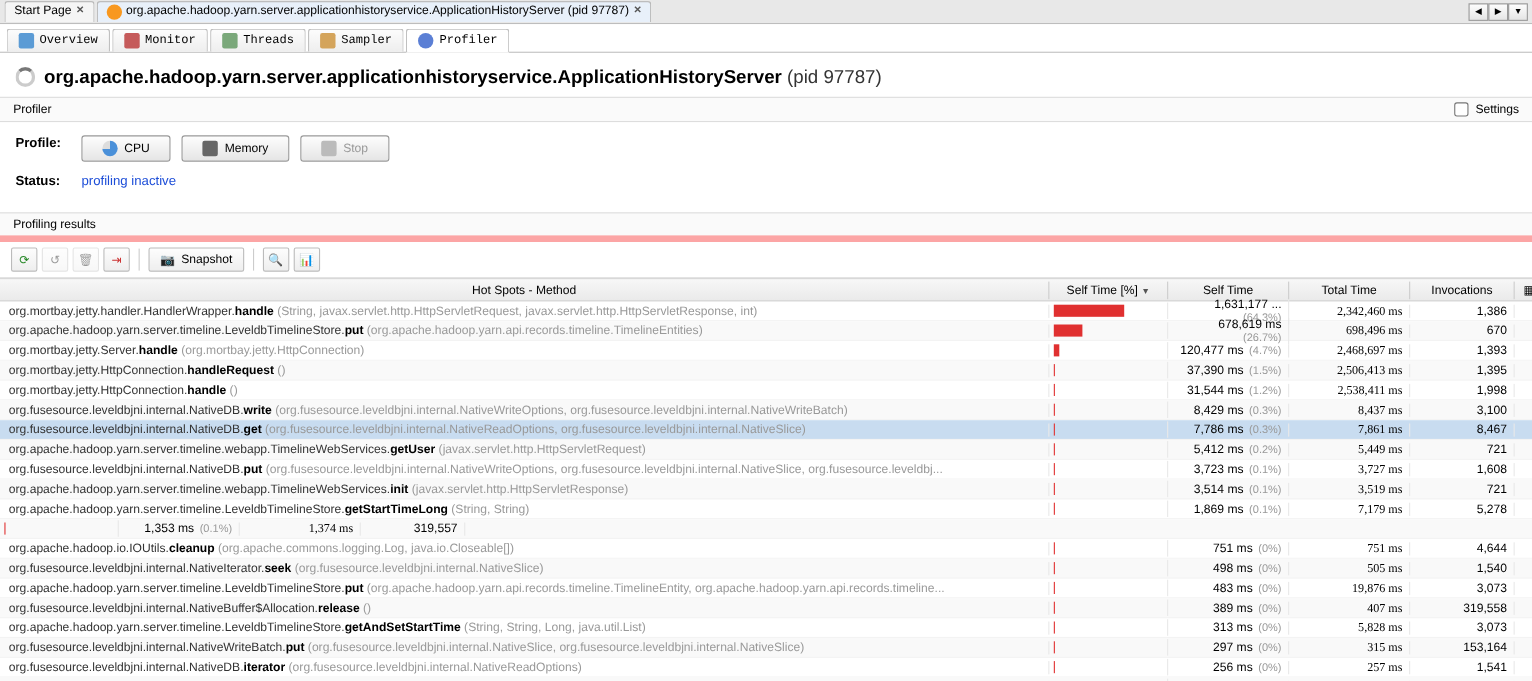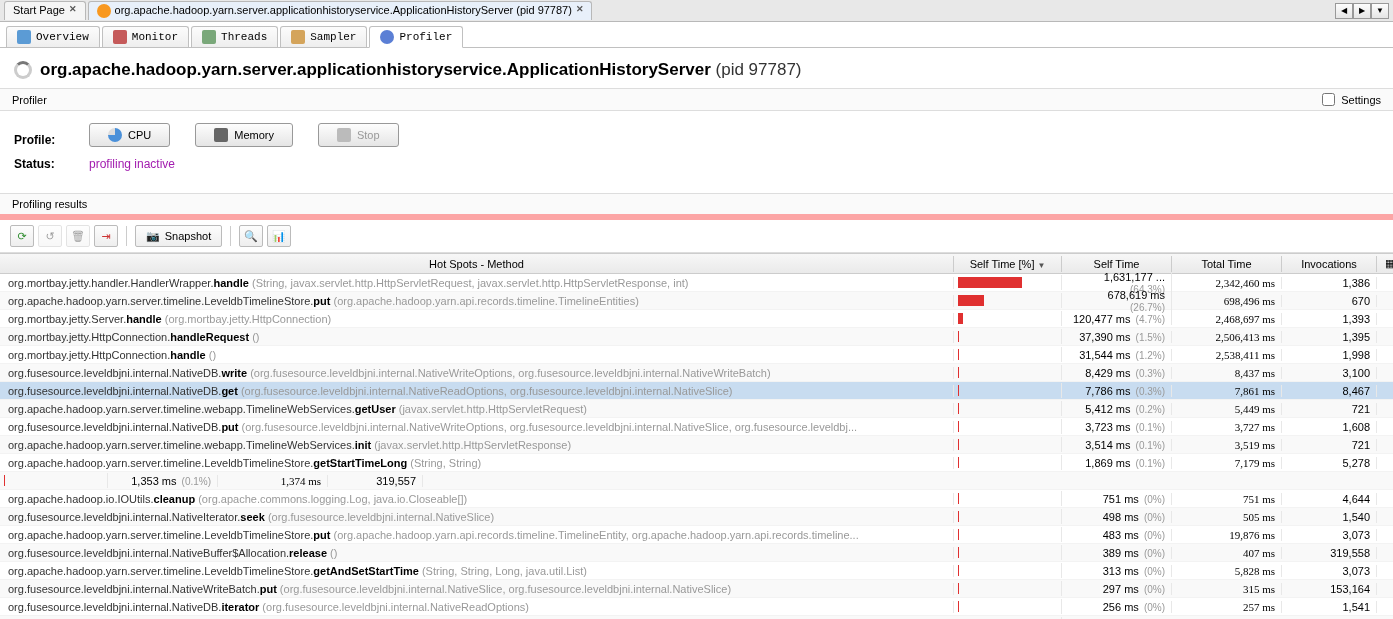--- a/index.html
+++ b/index.html
@@ -32,26 +32,26 @@
   .page-title .bold { font-weight: bold; }
   .page-title .light { color: #333; font-weight: normal; text-align: right; }
   
   
   .profiler-bar { display: flex; justify-content: space-between; align-items: center; padding: 4px 12px; border-top: 1px solid #ddd; border-bottom: 1px solid #ddd; background: #fafafa; font-size: 11px; }
   .settings { display: flex; align-items: center; gap: 4px; }
   .settings input { margin-right: 2px; }
   
   
   .profile-controls { padding: 12px 14px; }
-  .ctrl-row { display: flex; align-items: flex-end; gap: 25px; margin-bottom: 10px; }
+  .ctrl-row { display: flex; align-items: flex-start; gap: 10px; margin-bottom: 10px; }
   .ctrl-label { font-weight: bold; width: 50px; }
   .btn { display: flex; align-items: center; gap: 6px; padding: 4px 18px; border: 1px solid #999; border-radius: 3px; background: linear-gradient(#fdfdfd,#e5e5e5); font-size: 11px; cursor: pointer; }
   .btn.disabled { color: #999; cursor: default; }
   .btn-ico { width: 14px; height: 14px; border-radius: 50%; display:inline-block; }
-  .status-text { color: #a21caf; }
+  .status-text { color: #1d4ed8; }
   
   
   .results-header { padding: 4px 12px; border-top: 1px solid #ddd; border-bottom: 6px solid #fca5a5; background: #fafafa; font-size: 11px; }
   .toolbar { display: flex; align-items: center; gap: 4px; padding: 5px 10px; border-bottom: 1px solid #ddd; background: #fff; }
   .tbtn { width: 24px; height: 22px; border: 1px solid #bbb; border-radius: 2px; background: linear-gradient(#fdfdfd,#eee); display: flex; align-items: center; justify-content: center; font-size: 11px; cursor: pointer; }
   .tbtn.disabled { opacity: 0.4; cursor: default; }
   .tbtn.snapshot { width: auto; padding: 0 10px; gap: 5px; }
   .sep { width: 1px; height: 20px; background: #ccc; margin: 0 4px; }
   
   

